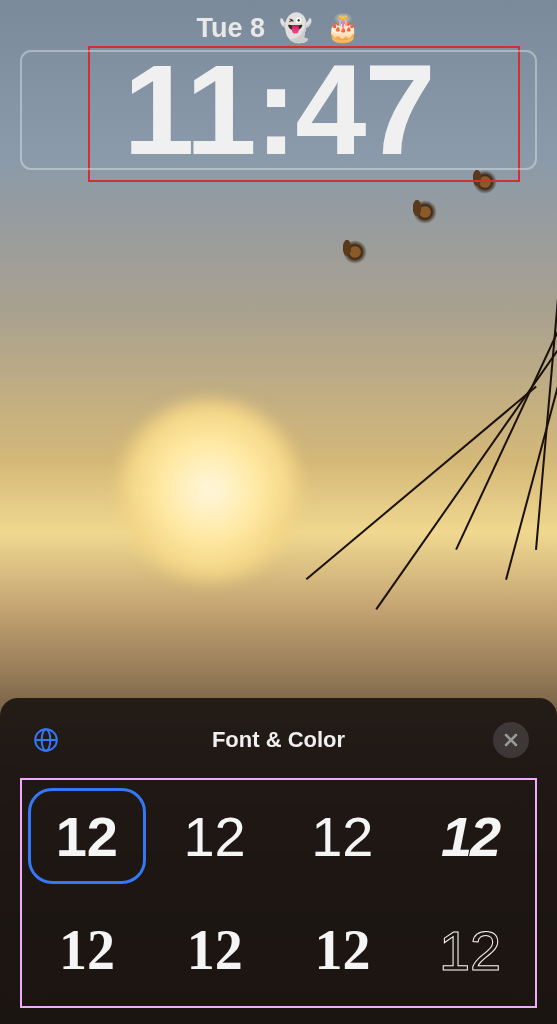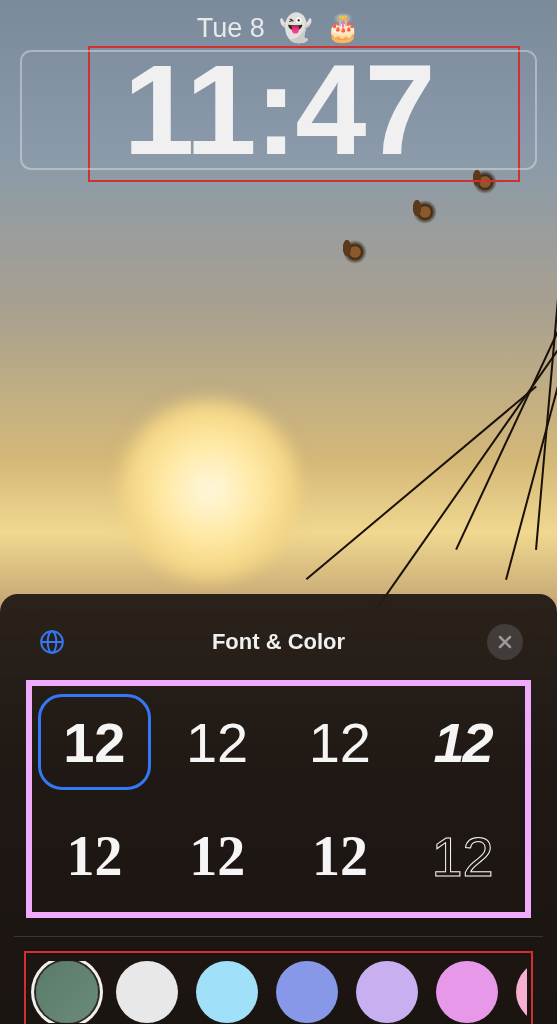--- a/index.html
+++ b/index.html
@@ -80,21 +80,21 @@
       position: absolute;
       top: 12px;
       left: 0;
       right: 0;
       display: flex;
       align-items: center;
       justify-content: center;
       gap: 14px;
       color: #e8e8e8;
       font-size: 27px;
-      font-weight: 400;
+      font-weight: 700;
     }
     .status-icon {
       display: inline-flex;
       align-items: center;
       font-size: 27px;
     }
     
     
     .clock-container {
       position: absolute;
@@ -123,25 +123,25 @@
       letter-spacing: -2px;
       line-height: 1;
     }
     
     
     .sheet {
       position: absolute;
       bottom: 0;
       left: 0;
       right: 0;
-      height: 430px;
+      height: 326px;
       background: rgba(28, 22, 18, 0.92);
       backdrop-filter: blur(20px);
       border-radius: 18px 18px 0 0;
-      padding: 30px;
+      padding: 24px;
     }
     .sheet-header {
       display: flex;
       align-items: center;
       justify-content: space-between;
       margin-bottom: 20px;
       padding: 0 4px;
     }
     .globe-btn {
       width: 36px;
@@ -167,21 +167,21 @@
       align-items: center;
       justify-content: center;
       color: #aaa;
       font-size: 18px;
       font-weight: bold;
       cursor: pointer;
     }
     
     
     .font-grid-highlight {
-      border: 6px solid #f0abfc;
+      border: 2px solid #f0abfc;
       padding: 8px 6px;
       margin: 4px -4px 18px -4px;
     }
     .font-grid {
       display: grid;
       grid-template-columns: repeat(4, 1fr);
       gap: 18px 10px;
     }
     .font-option {
       height: 96px;

